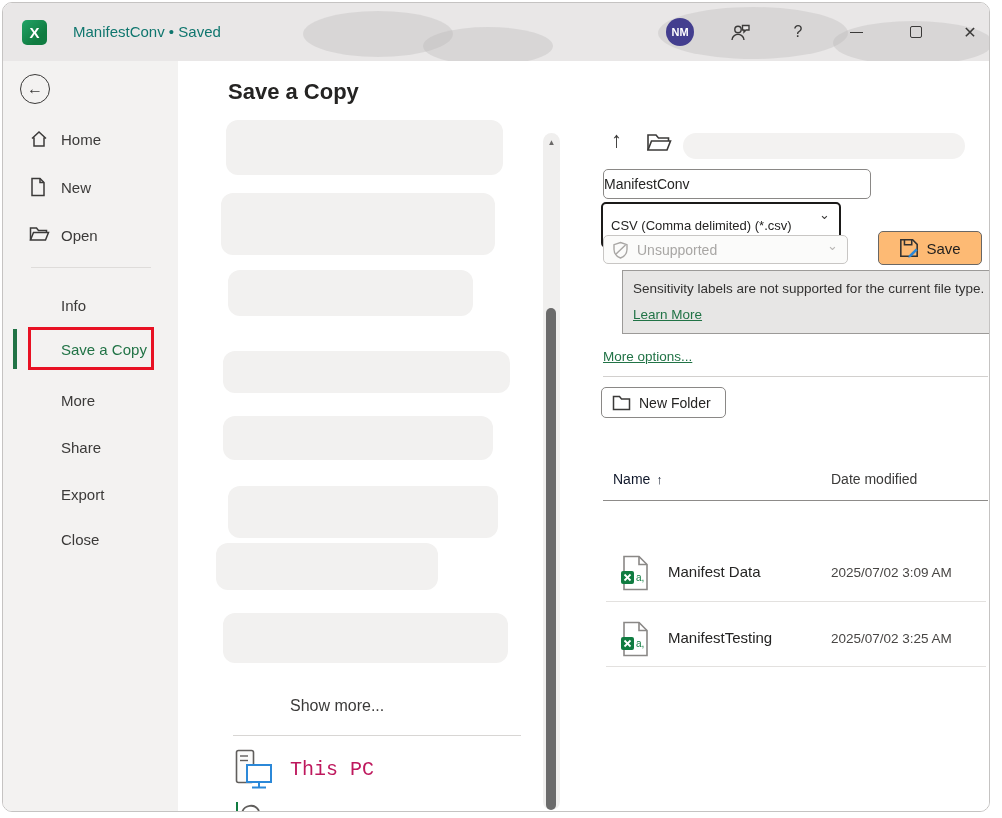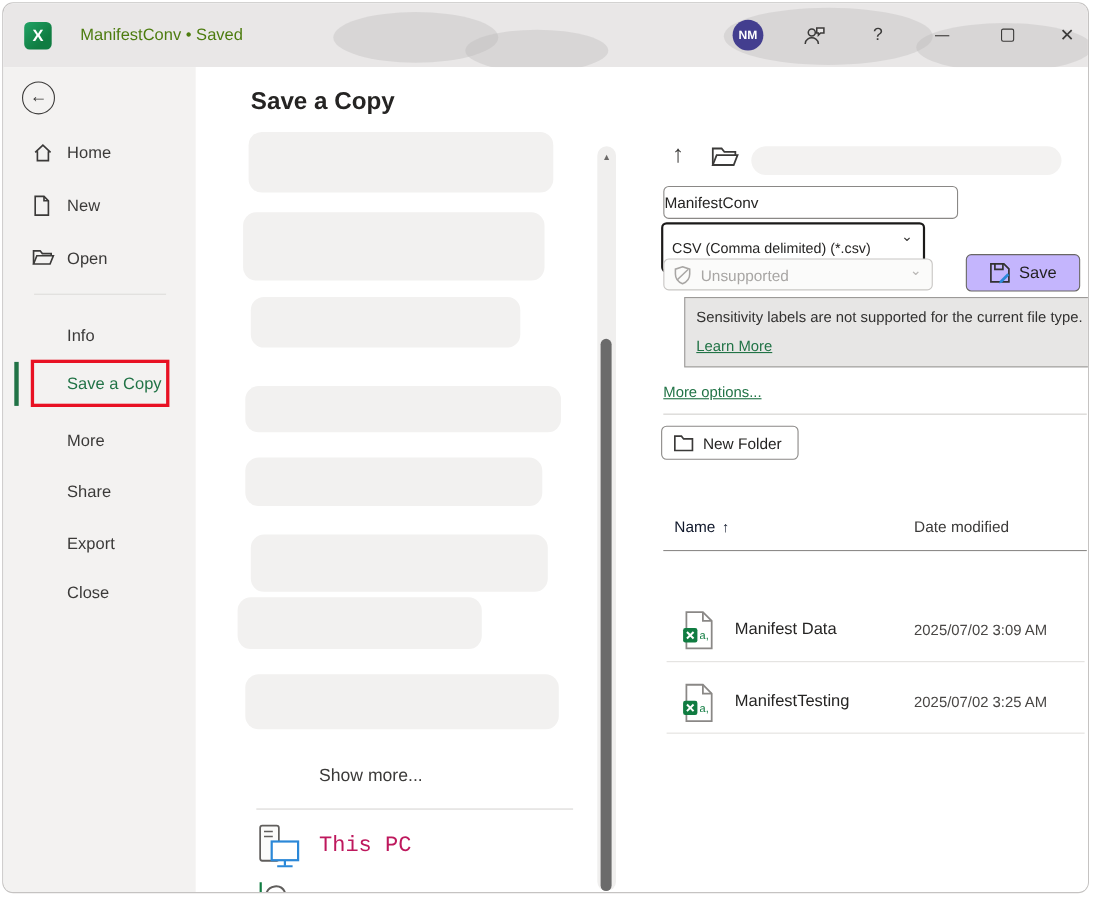--- a/index.html
+++ b/index.html
@@ -7,21 +7,21 @@
     font-family:"Liberation Sans","DejaVu Sans",sans-serif; color:#3b3a39; overflow:hidden; }
   .window { position:absolute; left:2px; top:2px; width:988px; height:810px;
     background:#fff; border:1px solid #c5c3c2; border-radius:10px; overflow:hidden; }
 
   
   .titlebar { position:absolute; left:0; top:0; width:100%; height:58px; background:#e9e7e7; }
   .cloud { position:absolute; background:rgba(185,182,182,.35); border-radius:50%; }
   .app-icon { position:absolute; left:19px; top:17px; width:25px; height:25px; border-radius:5px;
     background:linear-gradient(135deg,#21a366 0%,#107c41 70%); color:#fff; font-weight:bold;
     font-size:15px; display:flex; align-items:center; justify-content:center; }
-  .doc-title { position:absolute; left:70px; top:20px; font-size:15px; color:#4d7c0f; }
+  .doc-title { position:absolute; left:70px; top:20px; font-size:15px; color:#0f766e; }
   .avatar { position:absolute; left:663px; top:15px; width:28px; height:28px; border-radius:50%;
     background:#433e8f; color:#fff; font-size:11px; font-weight:bold;
     display:flex; align-items:center; justify-content:center; }
   .tb-btn { position:absolute; top:14px; width:30px; height:30px; display:flex;
     align-items:center; justify-content:center; color:#3b3a39; font-size:16px; }
   .min-glyph { width:13px; border-top:1.5px solid #3b3a39; }
   .max-glyph { width:12px; height:12px; border:1.5px solid #3b3a39; border-radius:2px; }
 
   
   .sidebar { position:absolute; left:0; top:58px; width:175px; height:752px; background:#f3f2f1; }
@@ -60,21 +60,21 @@
     border-radius:5px; font-size:14px; color:#252423; padding:0 0; background:#fff;
     font-family:"Liberation Sans","DejaVu Sans",sans-serif; }
   .ftype { position:absolute; left:423px; top:141px; width:240px; height:46px; border:2px solid #1b1a19;
     border-radius:5px; background:#fff; font-size:13px; color:#252423; display:flex; align-items:center;
     padding:0 8px; }
   .ftype .chev { position:absolute; right:9px; top:3px; font-size:13px; color:#3b3a39; }
   .sens { position:absolute; left:425px; top:174px; width:245px; height:29px; border:1px solid #c8c6c4;
     border-radius:5px; background:#fbfbfa; display:flex; align-items:center; padding:0 8px; font-size:14px; color:#a8a6a4; }
   .sens .chev { position:absolute; right:9px; top:2px; font-size:13px; color:#b9b7b5; }
   .sens .s-label { margin-left:8px; }
-  .save-btn { position:absolute; left:700px; top:170px; width:104px; height:34px; background:#c4b5fd;
+  .save-btn { position:absolute; left:700px; top:170px; width:104px; height:34px; background:#fdba74;
     border:1px solid #69676
 5; border:1px solid #696765; border-radius:5px; display:flex; align-items:center; justify-content:center;
     font-size:15px; color:#201f1e; gap:7px; }
   .warnbox { position:absolute; left:423px; top:209px; width:386px; background:#e7e6e5;
     border:1px solid #9c9a98; padding:8px 10px 9px 10px; font-size:13.5px; color:#323130; line-height:1.45;margin-left:21px; }
   .warn-link { display:inline-block; margin-top:6px; color:#217346; text-decoration:underline; }
   .more-opts { position:absolute; left:425px; top:288px; font-size:13.5px; color:#217346; text-decoration:underline; }
   .rp-sep { position:absolute; left:425px; top:315px; width:385px; border-top:1px solid #d2d0ce; }
   .newfolder { position:absolute; left:423px; top:326px; height:31px; padding:0 14px 0 10px; background:#fff;
     border:1px solid #8a8886; border-radius:5px; display:flex; align-items:center; gap:8px; font-size:14px; color:#252423; }

